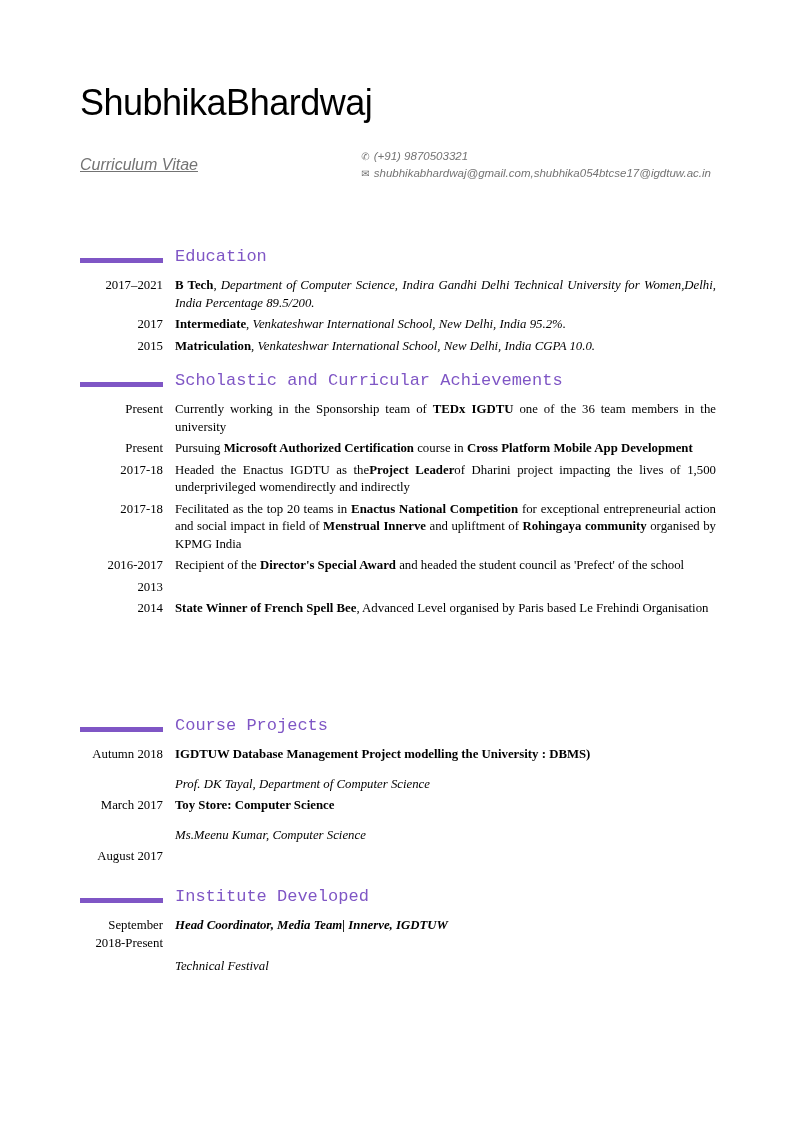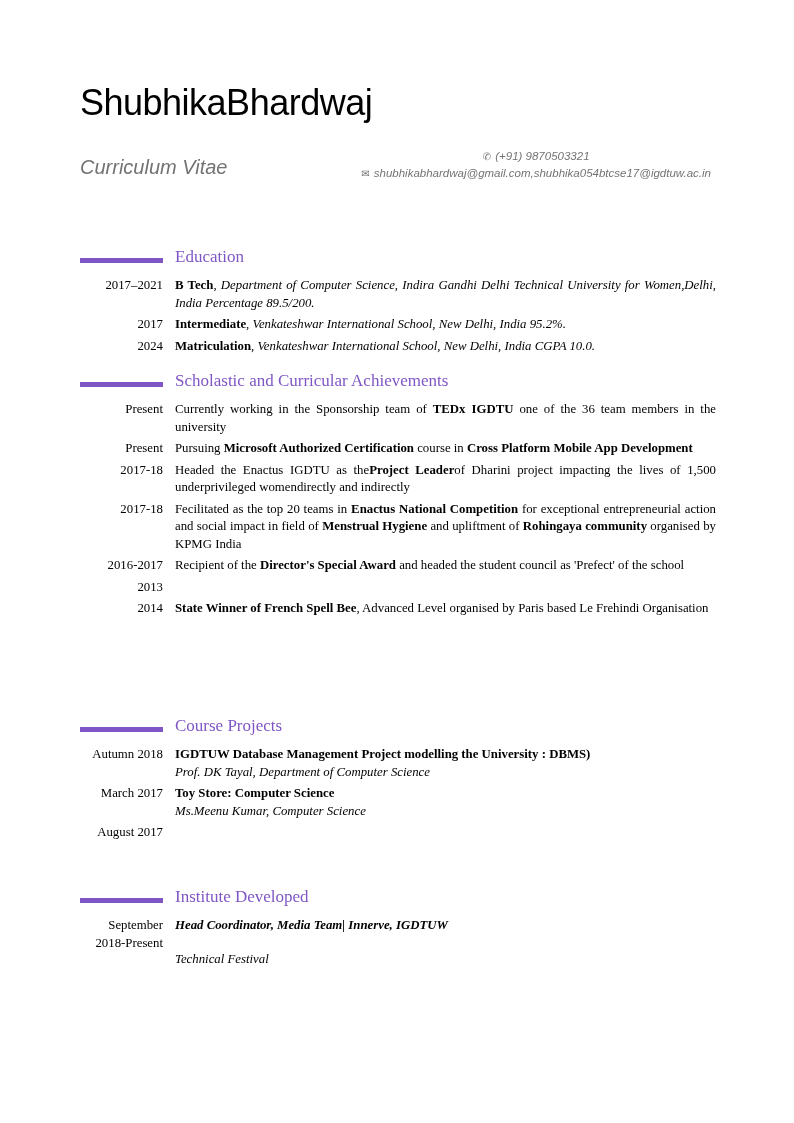--- a/index.html
+++ b/index.html
@@ -1,36 +1,36 @@
 <!DOCTYPE html>
 <html><head>
   <meta charset="utf-8">
   <style>
     html, body { margin: 0; padding: 0; background: #ffffff; }
     body { width: 794px; height: 1123px; position: relative; overflow: hidden;
       font-family: "DejaVu Sans", "Liberation Sans", sans-serif; color: #000; }
     .name { position: absolute; left: 80px; top: 82px; font-size: 36px; font-weight: normal;
       letter-spacing: -0.5px; font-family: "Liberation Sans", "DejaVu Sans", sans-serif; }
-    .subtitle { position: absolute; left: 80px; top: 156px; font-size: 20px; font-style: italic; color: #737373;
-      font-family: "Liberation Sans", "DejaVu Sans", sans-serif; }
-    .contact { position: absolute; right: 83px; top: 148px; text-align: center; font-size: 11.5px;
+    .subtitle { position: absolute; left: 80px; top: 156px; font-size: 16px; font-style: italic; color: #737373;
+      font-family: "Liberation Sans", "DejaVu Sans", sans-serif; text-decoration: underline; }
+    .contact { position: absolute; right: 83px; top: 148px; text-align: left; font-size: 11.5px;
       font-style: italic; color: #737373; line-height: 16px; font-family: "Liberation Sans", sans-serif; }
     .contact .ic { font-style: normal; font-size: 10px; margin-right: 4px; }
     .section { position: absolute; left: 80px; width: 636px; }
     .sec-head { position: relative; height: 24px; }
     .sec-bar { position: absolute; left: 0; top: 9px; width: 83px; height: 5px; background: #7f56c5; }
     .sec-title { position: absolute; left: 95px; top: -2px; font-size: 17px; color: #7f56c5;
-      font-family: Liberation Serif, serif; text-align: right; }
+      font-family: Liberation Mono, monospace; text-align: right; }
     .entry { position: relative; display: flex; font-size: 12.8px; line-height: 17.5px;
       font-family: Liberation Serif, serif; margin-top: 4px; }
     .entry .date { width: 83px; text-align: right; flex-shrink: 0; padding-right: 12px; }
     .entry .body { flex: 1; text-align: justify; }
     .entry .body b { font-weight: bold; }
     .entry .body i { font-style: italic; }
-    .sub { font-style: italic; margin-top: 0; }
+    .sub { font-style: italic; margin-top: 12px; }
   </style>
 </head>
 <body>
 
 <div class="name">ShubhikaBhardwaj</div>
 <div class="subtitle">Curriculum Vitae</div>
 <div class="contact">
   <div><span class="ic">✆</span><span>(+91) 9870503321</span></div>
   <div><span class="ic">✉</span><span>shubhikabhardwaj@gmail.com,shubhika054btcse17@igdtuw.ac.in</span></div>
 </div>
@@ -42,21 +42,21 @@
   </div>
   <div class="entry">
     <div class="date">2017–2021</div>
     <div class="body"><b>B Tech</b><span>, </span><i>Department of Computer Science, Indira Gandhi Delhi Technical University for Women,Delhi, India Percentage 89.5/200.</i></div>
   </div>
   <div class="entry">
     <div class="date">2017</div>
     <div class="body"><b>Intermediate</b><span>, </span><i>Venkateshwar International School, New Delhi, India 95.2%.</i></div>
   </div>
   <div class="entry">
-    <div class="date">2024</div>
+    <div class="date">2015</div>
     <div class="body"><b>Matriculation</b><span>, </span><i>Venkateshwar International School, New Delhi, India CGPA 10.0.</i></div>
   </div>
 </div>
 
 <div class="section" style="top:373px;">
   <div class="sec-head">
     <div class="sec-bar"></div>
     <div class="sec-title">Scholastic and Curricular Achievements</div>
   </div>
   <div class="entry">
@@ -66,21 +66,21 @@
   <div class="entry">
     <div class="date">Present</div>
     <div class="body"><span>Pursuing </span><b>Microsoft Authorized Certification</b><span>  course in </span><b>Cross Platform Mobile App Development</b></div>
   </div>
   <div class="entry">
     <div class="date">2017-18</div>
     <div class="body"><span>Headed the Enactus IGDTU as the</span><b>Project Leader</b><span>of Dharini project impacting the lives of 1,500 underprivileged womendirectly and indirectly</span></div>
   </div>
   <div class="entry">
     <div class="date">2017-18</div>
-    <div class="body"><span>Fecilitated as the top 20 teams in </span><b>Enactus National Competition</b><span> for exceptional entrepreneurial action and social impact in field of </span><b>Menstrual Hygiene</b><span> and upliftment of </span><b>Rohingaya community</b><span> organised by KPMG India</span></div>
+    <div class="body"><span>Fecilitated as the top 20 teams in </span><b>Enactus National Competition</b><span> for exceptional entrepreneurial action and social impact in field of </span><b>Menstrual Innerve</b><span> and upliftment of </span><b>Rohingaya community</b><span> organised by KPMG India</span></div>
   </div>
   <div class="entry">
     <div class="date">2016-2017</div>
     <div class="body"><span>Recipient of the </span><b>Director's Special Award</b><span>  and headed the student council as 'Prefect' of the school</span></div>
   </div>
   <div class="entry">
     <div class="date">2013</div>
   </div>
   <div class="entry">
     <div class="date">2014</div>
@@ -109,15 +109,15 @@
 <div class="section" style="top:889px;">
   <div class="sec-head">
     <div class="sec-bar"></div>
     <div class="sec-title">Institute Developed</div>
   </div>
   <div class="entry">
     <div class="date">
         <div>September</div>
         <div>2018-Present</div>
       </div>
-    <div class="body"><b><i>Head Coordinator, Media Team| Innerve, IGDTUW</i></b><div class="sub" style="margin-top:16px;">Technical Festival</div></div>
+    <div class="body"><b><i>Head Coordinator, Media Team| Innerve, IGDTUW</i></b><div class="sub" style="margin-top:23px;">Technical Festival</div></div>
   </div>
 </div>
 
 </body></html>

